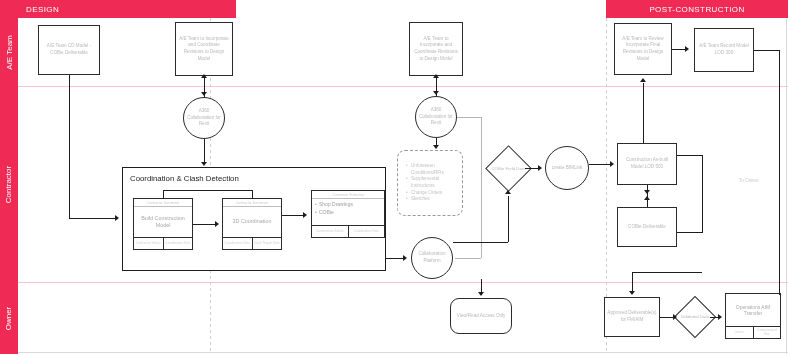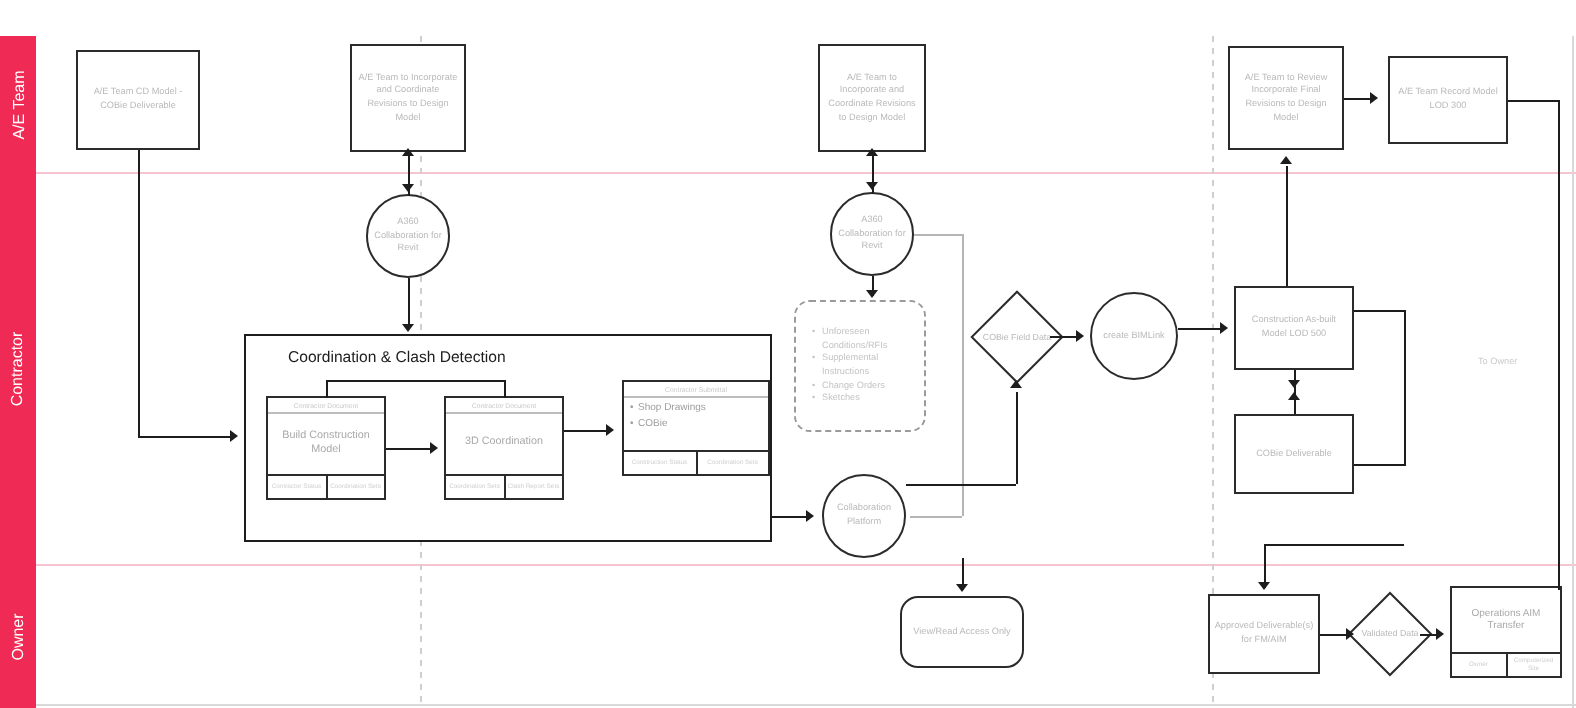--- a/index.html
+++ b/index.html
@@ -65,20 +65,26 @@
   .ar-r{border-top:3px solid transparent;border-bottom:3px solid transparent;border-left:4.5px solid #1d1d1d;}
   .ar-d{border-left:3px solid transparent;border-right:3px solid transparent;border-top:4.5px solid #1d1d1d;}
   .ar-u{border-left:3px solid transparent;border-right:3px solid transparent;border-bottom:4.5px solid #1d1d1d;}
   .note{position:absolute;color:#cacaca;font-size:4.6px;}
 </style>
 </head>
 <body>
 
 <div id="canvas">
 
+  <div class="phase left" style="left:0;width:210px;">
+    <span>DESIGN</span>
+  </div>
+  <div class="phase" style="left:606px;width:182px;">
+    <span>POST-CONSTRUCTION</span>
+  </div>
 
   <div class="lane-col" style="top:18px;height:336px;"></div>
   <div class="lane-label" style="top:18px;height:68px;">
     <span>A/E Team</span>
   </div>
   <div class="lane-label" style="top:86px;height:196px;">
     <span>Contractor</span>
   </div>
   <div class="lane-label" style="top:282px;height:72px;">
     <span>Owner</span>
@@ -112,21 +118,21 @@
   </div>
 
   <div class="node circle" style="left:183px;top:97px;width:42px;height:42px;">
     <span>A360 Collaboration for Revit</span>
   </div>
   <div class="node circle" style="left:415px;top:96px;width:42px;height:42px;">
     <span>A360 Collaboration for Revit</span>
   </div>
 
   <div class="group" style="left:122px;top:167px;width:264px;height:104px;"></div>
-  <div class="group-title" style="left:144px;top:174px;">Coordination &amp; Clash Detection</div>
+  <div class="group-title" style="left:130px;top:174px;">Coordination &amp; Clash Detection</div>
 
   <div class="card" style="left:133px;top:198px;width:60px;height:52px;">
     <div class="card-head">Contractor Document</div>
     <div class="card-body">Build Construction Model</div>
     <div class="card-foot">
       <div>Contractor Status</div>
       <div>Coordination Sets</div>
     </div>
   </div>
 

